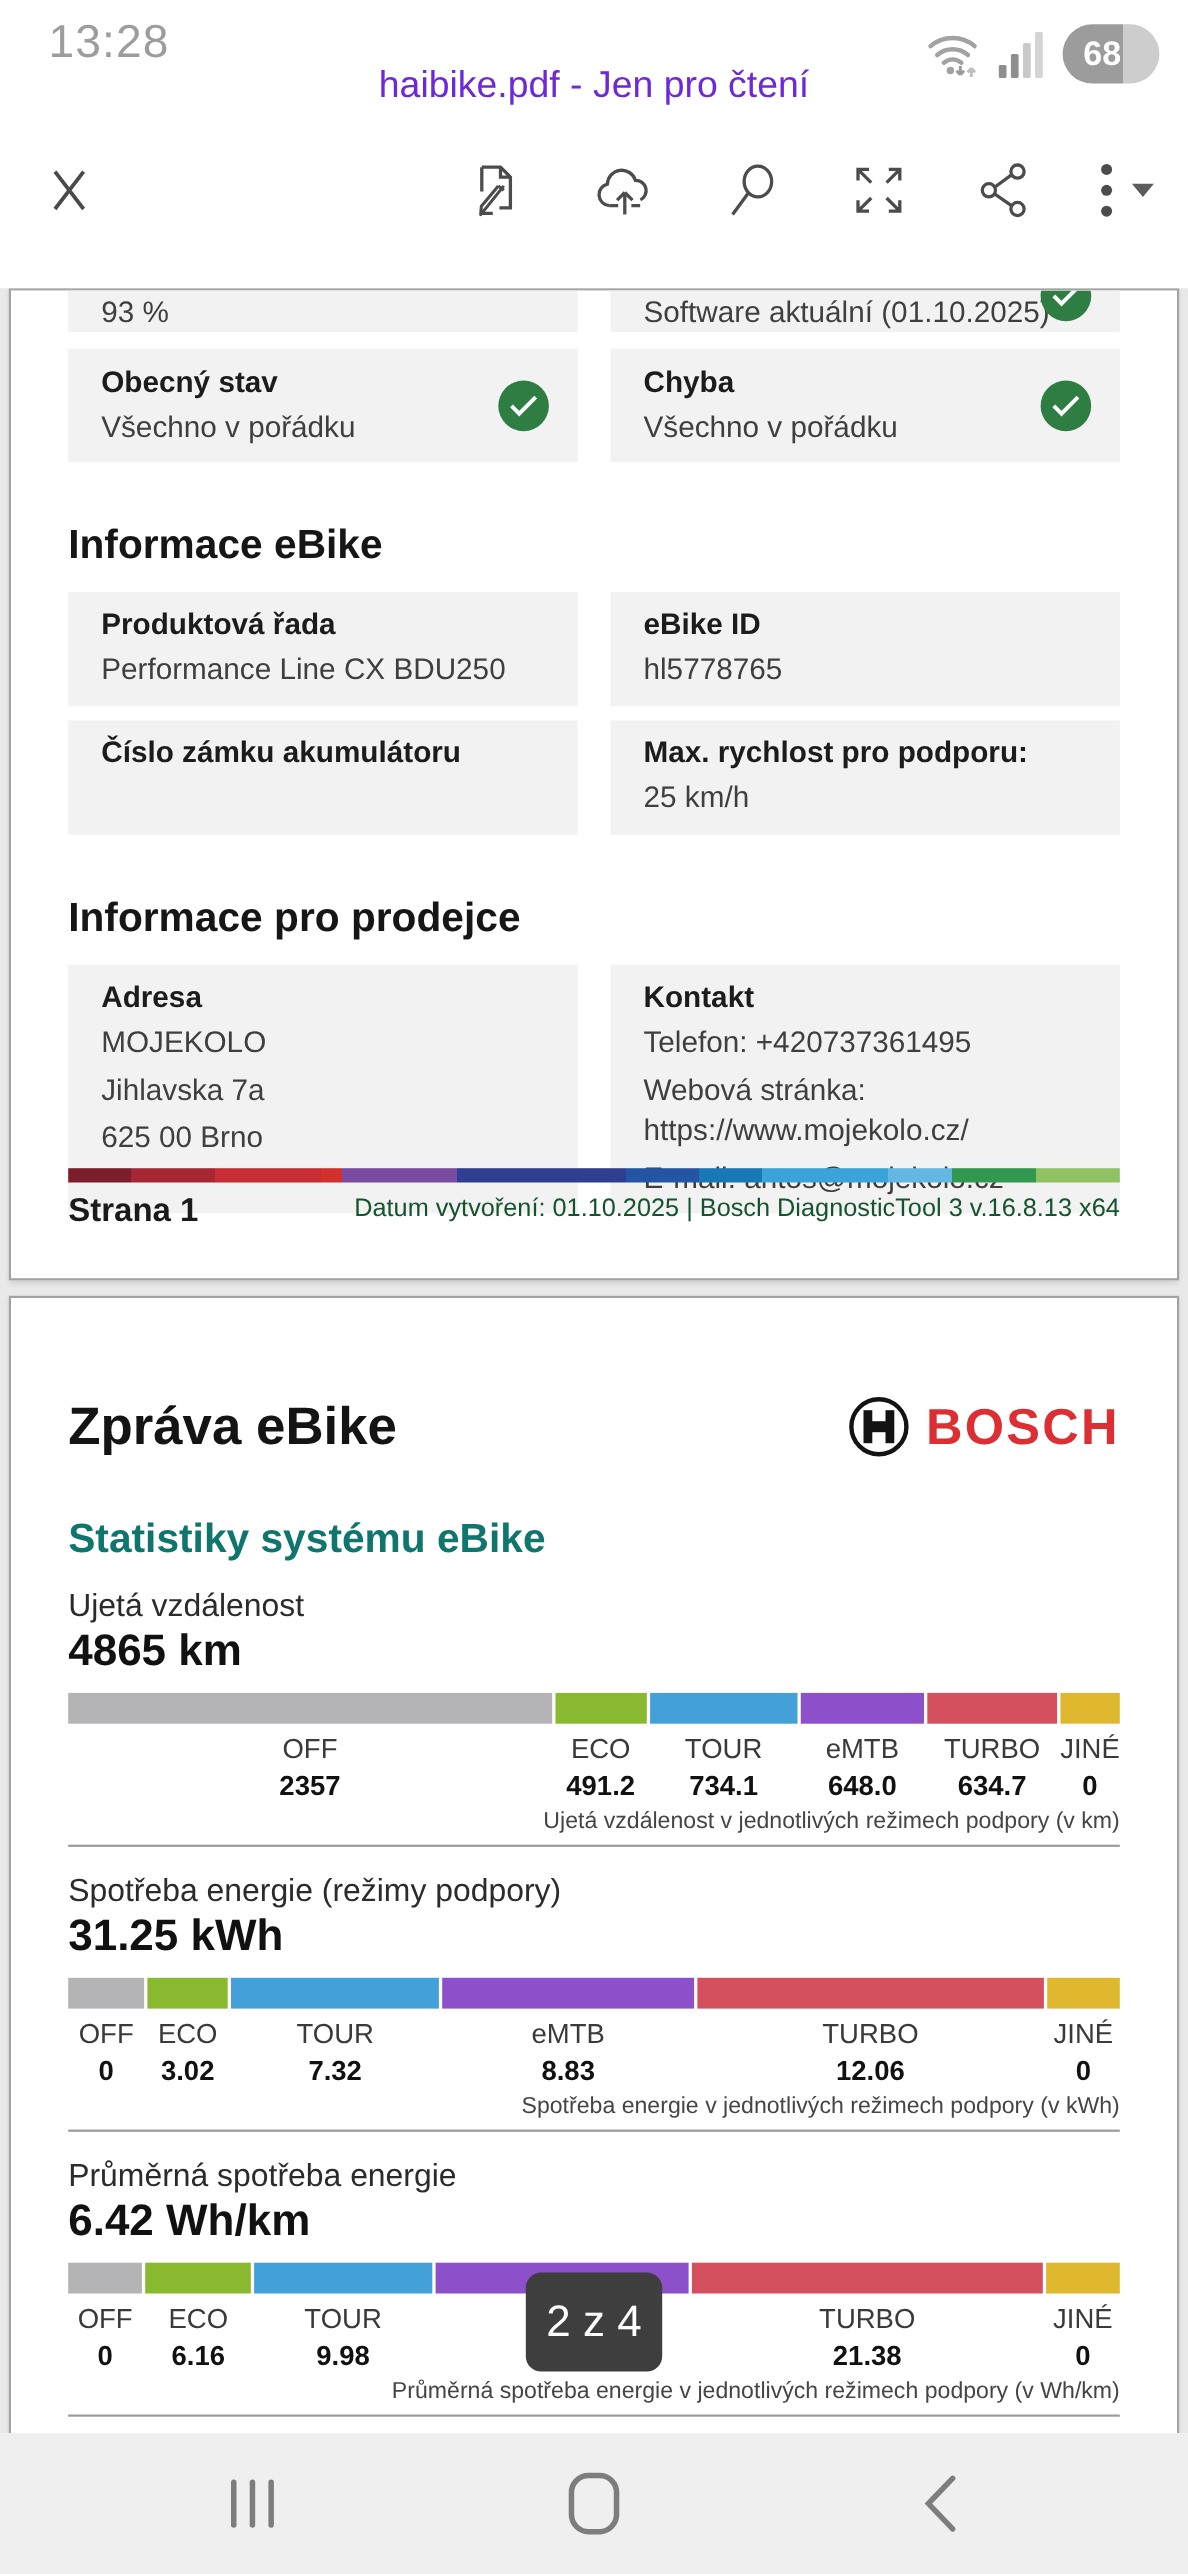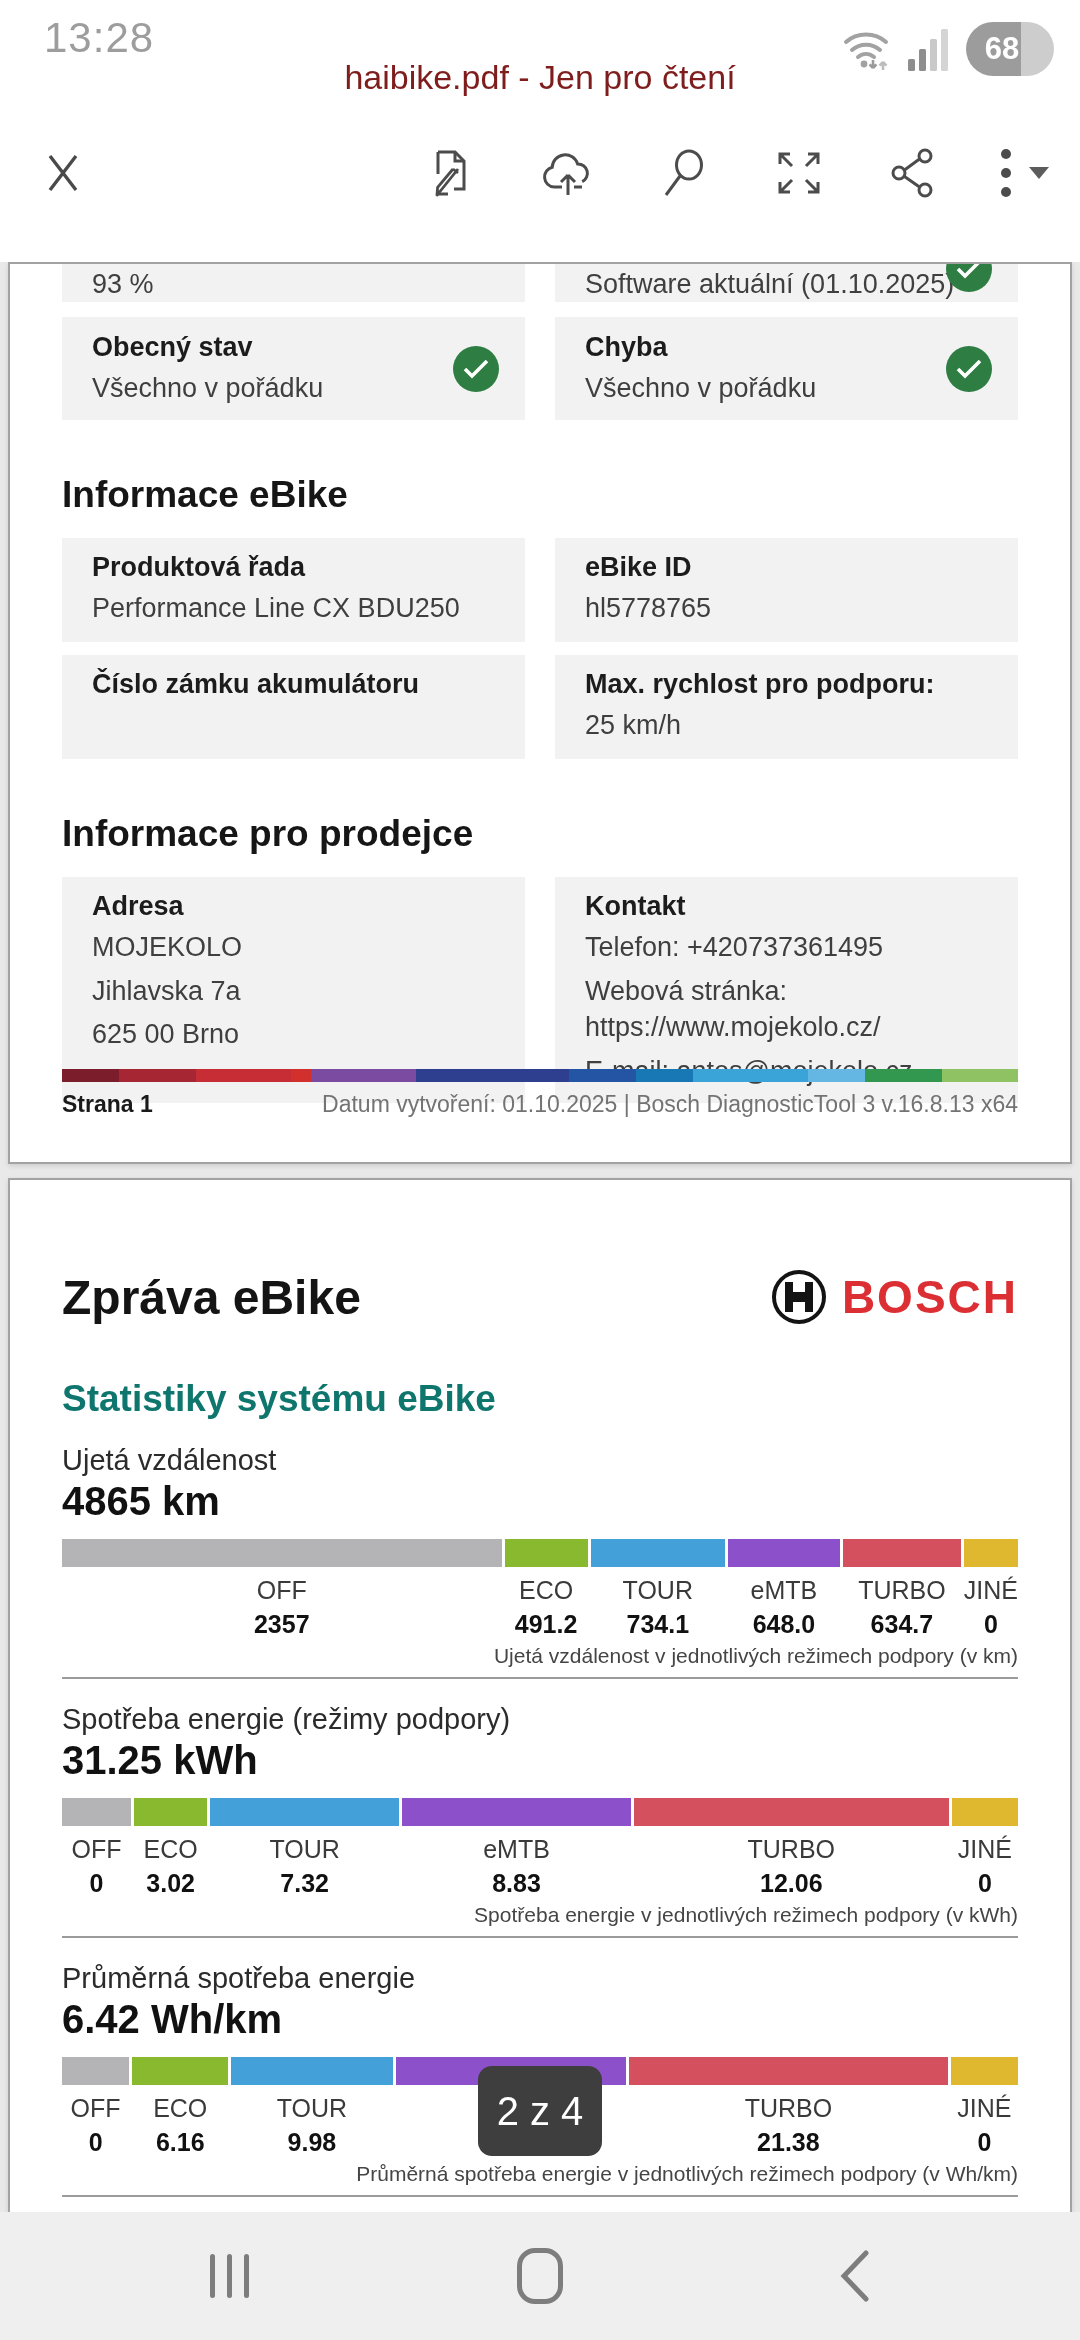--- a/index.html
+++ b/index.html
@@ -6,21 +6,21 @@
   html,body { width:1080px; height:2340px; }
   body { position:relative; font-family:"Liberation Sans",sans-serif; background:#fff; overflow:hidden; }
 
   
   .status-time { position:absolute; top:14px; left:44px; font-size:42px; color:#9d9d9d; letter-spacing:1px; }
   .status-icons { position:absolute; top:22px; right:26px; display:flex; align-items:center; gap:14px; }
   .battery-pill { width:88px; height:54px; border-radius:27px; background:linear-gradient(to right,#9c9c9c 0 62%,#cdcdcd 62% 100%);
     color:#fff; font-size:31px; font-weight:bold; display:flex; align-items:center; justify-content:center; padding-right:16px; }
 
   
-  .doc-title { position:absolute; top:58px; left:0; right:0; text-align:center; font-size:34px; color:#7f1d1d; }
+  .doc-title { position:absolute; top:58px; left:0; right:0; text-align:center; font-size:34px; color:#6d28d9; }
   .toolbar { position:absolute; top:108px; left:0; right:0; height:130px; display:flex; align-items:center; }
   .tb-close { margin-left:40px; }
   .tb-group { margin-left:auto; margin-right:30px; display:flex; align-items:center; gap:64px; }
   .tb-btn { display:flex; align-items:center; justify-content:center; background:none; border:none; padding:0; cursor:pointer; }
   .tb-overflow { display:flex; align-items:center; gap:16px; }
 
   
   .pdf-viewport { position:absolute; top:262px; left:0; right:0; bottom:128px; background:#e9e9e9; overflow:hidden; }
   .pdf-page { position:absolute; left:8px; right:8px; background:#fff; border:2px solid #a3a3a3; box-shadow:0 2px 5px rgba(0,0,0,.12); }
   .page1 { top:0; height:902px; overflow:hidden; }
@@ -41,22 +41,22 @@
   .h-section { font-size:37px; font-weight:bold; color:#161616; margin:54px 0 22px 0; }
   .info-row { margin-bottom:13px; }
   .info-row .cell { min-height:104px; }
 
   .page1-footer { position:absolute; left:52px; right:52px; bottom:44px; }
   .rainbow { height:13px; background:linear-gradient(to right,
     #7c1d2c 0%,#7c1d2c 6%,#a62733 6%,#a62733 14%,#c62d35 14%,#c62d35 24%,#d2302c 24%,#d2302c 26%,
     #7a4ba0 26%,#7a4ba0 37%,#2e3f90 37%,#2e3f90 53%,#2355a4 53%,#2355a4 60%,#1877b5 60%,#1877b5 66%,
     #3aa4d9 66%,#3aa4d9 78%,#63b7e2 78%,#63b7e2 84%,#33984f 84%,#33984f 92%,#8ec263 92%,#8ec263 100%); }
   .footer-line { display:flex; justify-content:space-between; margin-top:9px; }
-  .footer-line .fl-left { font-size:23px; font-weight:bold; color:#1a1a1a; }
-  .footer-line .fl-right { font-size:23px; color:#737373; }
+  .footer-line .fl-left { font-size:30px; font-weight:bold; color:#1a1a1a; }
+  .footer-line .fl-right { font-size:23px; color:#14532d; }
 
   
   .p2-header { margin-top:88px; display:flex; justify-content:space-between; align-items:center; }
   .p2-title { font-size:48px; font-weight:bold; color:#141414; }
   .bosch-logo { display:flex; align-items:center; gap:14px; }
   .bosch-word { font-size:46px; font-weight:bold; color:#dc2f34; letter-spacing:2px; }
   .p2-stats-heading { margin-top:52px; font-size:37px; font-weight:bold; color:#0f766e; }
 
   .chart { margin-top:24px; }
   .chart-label { font-size:29px; color:#2b2b2b; }

